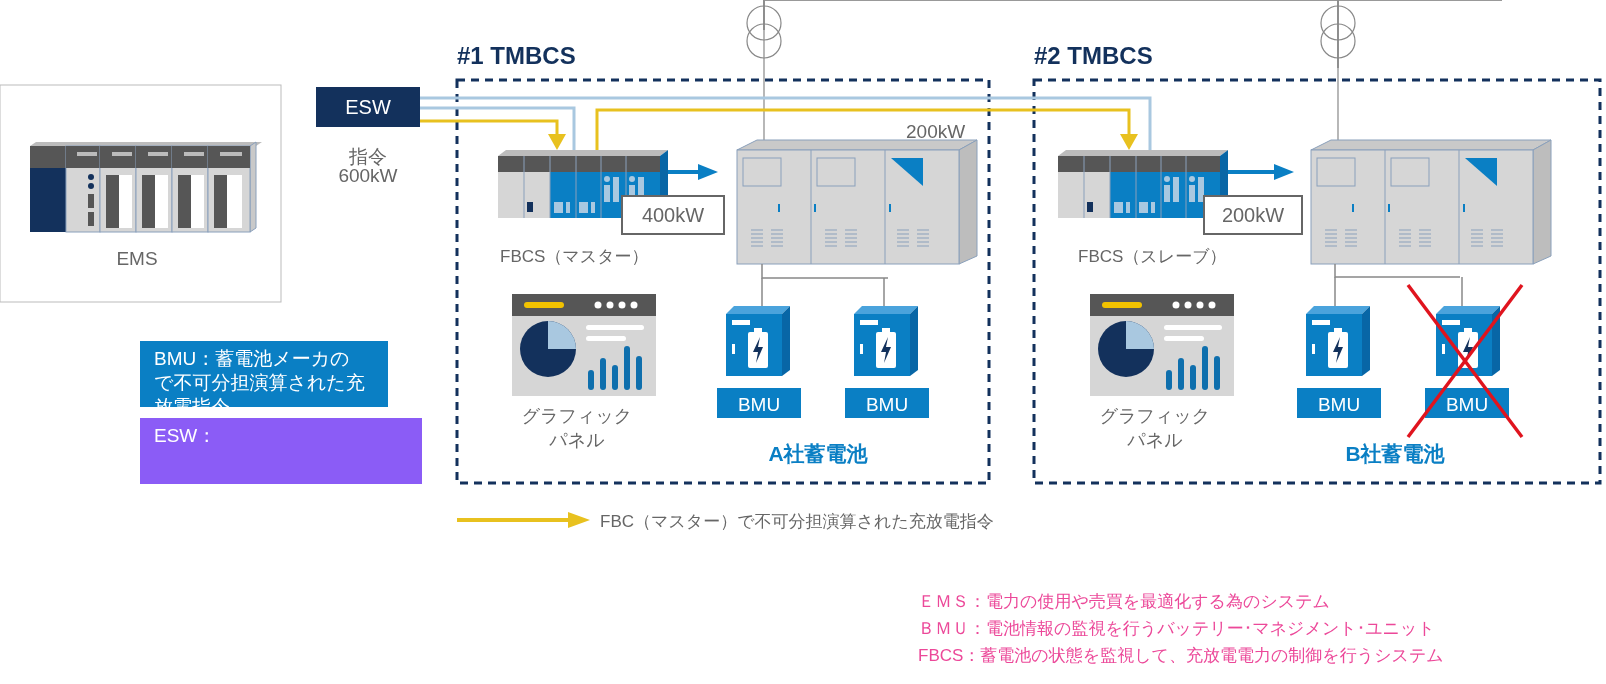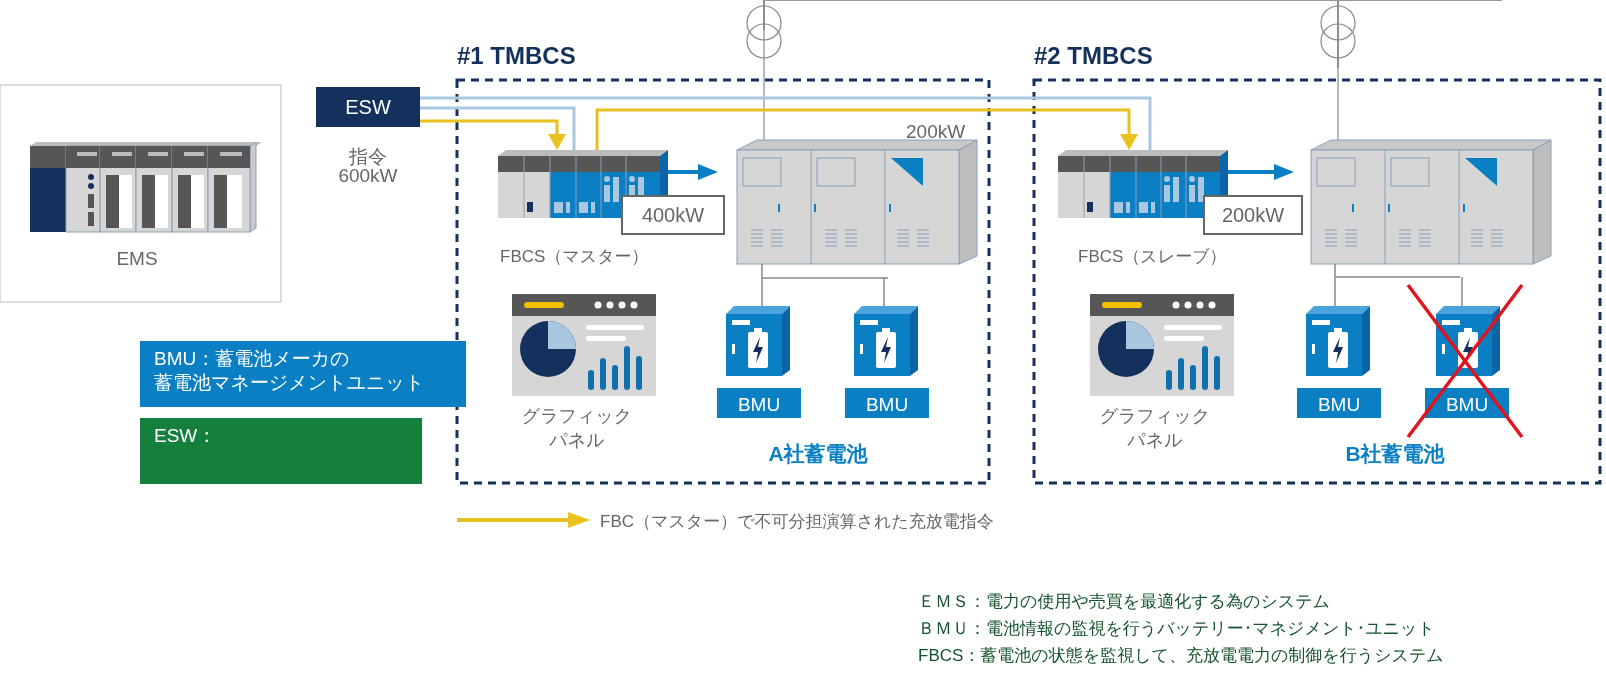--- a/index.html
+++ b/index.html
@@ -5,21 +5,21 @@
   html, body { margin: 0; padding: 0; background: #ffffff; }
   body { width: 1606px; height: 684px; position: relative; overflow: hidden;
          font-family: "Liberation Sans", "DejaVu Sans", sans-serif; }
   svg#diagram { position: absolute; left: 0; top: 0; }
   .txt { font-family: "Liberation Sans", "DejaVu Sans", sans-serif; }
   .lbl-gray { fill: #666666; }
   .title-navy { fill: #13315c; font-weight: bold; }
   .co-blue { fill: #0a7fc4; font-weight: bold; }
   .abs { position: absolute; box-sizing: border-box; }
   .legend-box { color: #ffffff; font-size: 19px; line-height: 24px; padding: 6px 14px; }
-  .defs-list { position: absolute; left: 918px; top: 588px; color: #14532d; font-size: 17px; line-height: 27px; }
+  .defs-list { position: absolute; left: 918px; top: 588px; color: #ec4899; font-size: 17px; line-height: 27px; }
   .defs-list div { white-space: nowrap; }
 </style>
 </head>
 <body>
 
 <svg id="diagram" width="1606" height="684" viewBox="0 0 1606 684" xmlns="http://www.w3.org/2000/svg">
   <defs>
 
     <g id="bmu-cabinet">
       <polygon points="0,8 8,0 64,0 56,8" fill="#4aa3dc"></polygon>
@@ -254,25 +254,25 @@
     <line x1="1408" y1="285" x2="1522" y2="437"></line>
     <line x1="1522" y1="285" x2="1408" y2="437"></line>
   </g>
   <text class="txt co-blue" x="1395" y="461" font-size="21" text-anchor="middle">B社蓄電池</text>
 
   <line x1="457" y1="520" x2="570" y2="520" stroke="#e8c11f" stroke-width="4"></line>
   <polygon points="568,512 590,520 568,528" fill="#e8c11f"></polygon>
   <text class="txt lbl-gray" x="600" y="527" font-size="17">FBC（マスター）で不可分担演算された充放電指令</text>
 </svg>
 
-<div class="abs legend-box" style="left:140px; top:341px; width:326px; height:66px; background:#0a7fc4;">
+<div class="abs legend-box" style="left:140px; top:341px; width:248px; height:66px; background:#0a7fc4;">
   <div>BMU：蓄電池メーカの</div>
-  <div>蓄電池マネージメントユニット</div>
+  <div>で不可分担演算された充放電指令</div>
 </div>
-<div class="abs legend-box" style="left:140px; top:418px; width:282px; height:66px; background:#15803d;">
+<div class="abs legend-box" style="left:140px; top:418px; width:282px; height:66px; background:#8b5cf6;">
   <div>ESW：</div>
 </div>
 
 <div class="defs-list">
   <div>ＥＭＳ：電力の使用や売買を最適化する為のシステム</div>
   <div>ＢＭＵ：電池情報の監視を行うバッテリー･マネジメント･ユニット</div>
   <div>FBCS：蓄電池の状態を監視して、充放電電力の制御を行うシステム</div>
 </div>
 
 </body></html>

